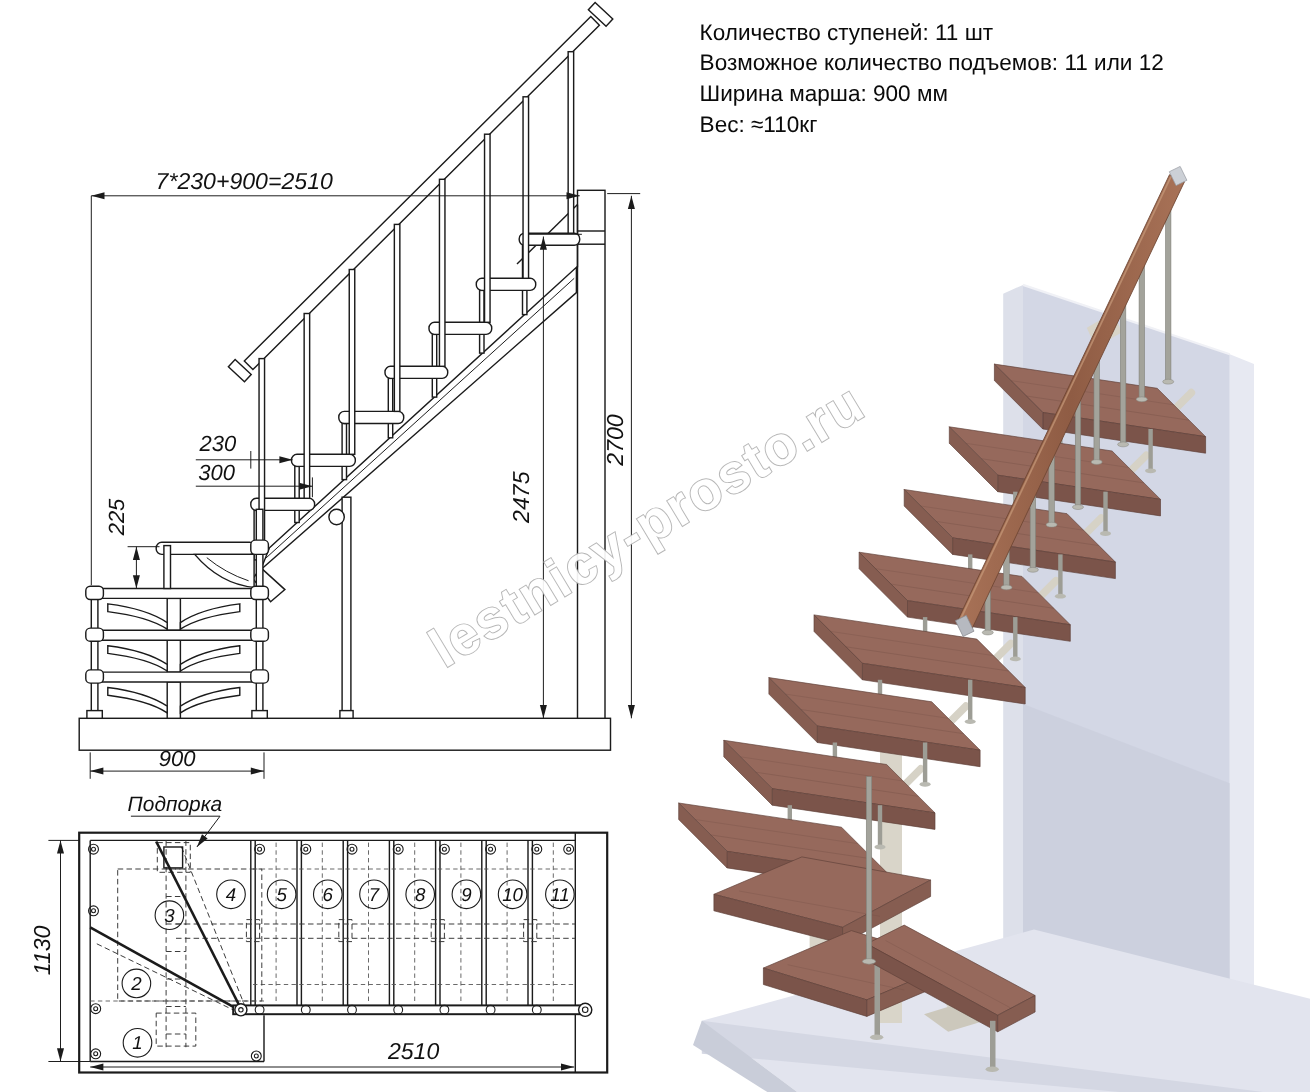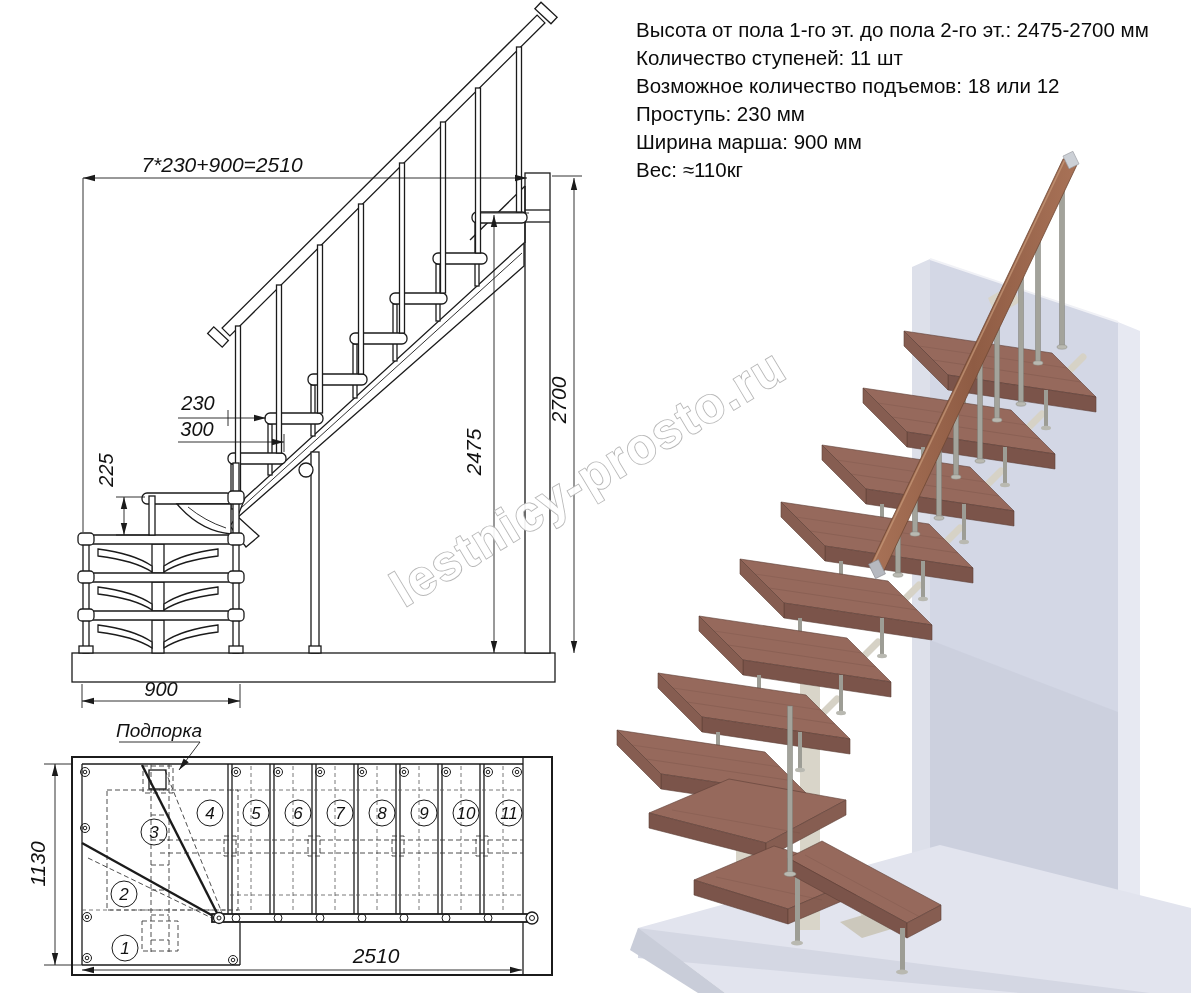--- a/index.html
+++ b/index.html
@@ -481,20 +481,18 @@
       <text transform="translate(45,864) rotate(-90)" class="dimbig" text-anchor="middle">1130</text>
       <line x1="82" y1="970" x2="522" y2="970" class="thin" marker-start="url(#ah)" marker-end="url(#ah)"></line>
       <text x="376" y="963" class="dimbig" text-anchor="middle">2510</text>
     </g>
   </g>
 
   <text class="wm" transform="translate(597,492) rotate(-31)" text-anchor="middle" textLength="450" lengthAdjust="spacingAndGlyphs">lestnicy-prosto.ru</text>
 </svg>
 
 <div class="specs">
-  <div>Высота от пола 1-го эт. до пола 2-го эт.: 2475-2700 мм</div>
   <div>Количество ступеней: 11 шт</div>
-  <div>Возможное количество подъемов: 18 или 12</div>
-  <div>Проступь: 230 мм</div>
+  <div>Возможное количество подъемов: 11 или 12</div>
   <div>Ширина марша: 900 мм</div>
   <div>Вес: ≈110кг</div>
 </div>
 </div>
 
 </body></html>

